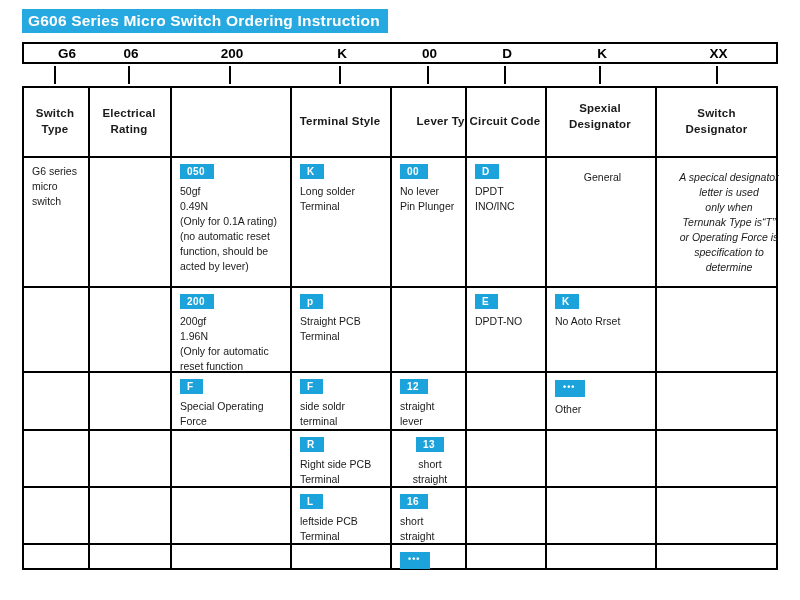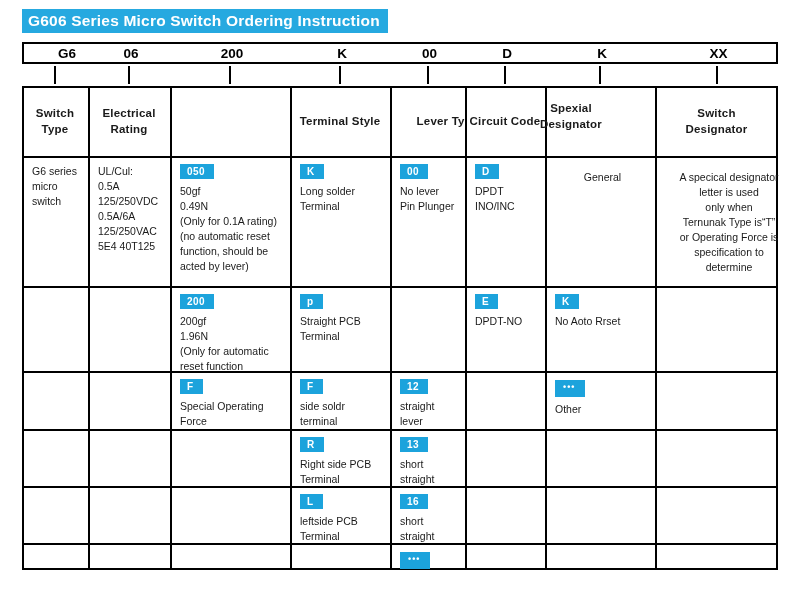--- a/index.html
+++ b/index.html
@@ -197,53 +197,45 @@
     <div class="cell head" style="left: 368px; top: 0px; width: 75px; height: 70px; padding-left: 44px;">
       <div>
         <span class="ln">Lever Type</span>
       </div>
     </div>
     <div class="cell head" style="left: 443px; top: 0px; width: 80px; height: 70px;">
       <div>
         <span class="ln">Circuit Code</span>
       </div>
     </div>
-    <div class="cell head" style="left: 494px; top: 0px; width: 110px; height: 60px;">
+    <div class="cell head" style="left: 523px; top: 0px; width: 110px; height: 60px;">
       <div>
         <span class="ln">Spexial</span>
         <span class="ln">Designator</span>
       </div>
     </div>
     <div class="cell head" style="left: 633px; top: 0px; width: 123px; height: 70px;">
       <div>
         <span class="ln">Switch</span>
         <span class="ln">Designator</span>
       </div>
     </div>
     <div class="cell wrap" style="left: 0px; top: 70px; width: 66px; height: 130px;">
       <span class="ln body-txt">G6 series</span>
       <span class="ln body-txt">micro</span>
       <span class="ln body-txt">switch</span>
-    </div>
-    <div class="cell wrap" style="left: 66px; top: 70px; width: 82px; height: 130px;">
-      <span class="ln body-txt">UL/Cul:</span>
-      <span class="ln body-txt">0.5A</span>
-      <span class="ln body-txt">125/250VDC</span>
-      <span class="ln body-txt">0.5A/6A</span>
-      <span class="ln body-txt">125/250VAC</span>
-      <span class="ln body-txt">5E4 40T125</span>
     </div>
     <div class="cell wrap" style="left: 148px; top: 70px; width: 120px; height: 130px;"><span class="badge">050</span><span class="ln body-txt">50gf</span><span class="ln body-txt">0.49N</span><span class="ln body-txt">(Only for 0.1A rating)</span><span class="ln body-txt">(no automatic reset</span><span class="ln body-txt">function, should be</span><span class="ln body-txt">acted by lever)</span></div>
     <div class="cell wrap" style="left: 268px; top: 70px; width: 100px; height: 130px;"><span class="badge">K</span><span class="ln body-txt">Long solder</span><span class="ln body-txt">Terminal</span></div>
     <div class="cell wrap" style="left: 368px; top: 70px; width: 75px; height: 130px;"><span class="badge">00</span><span class="ln body-txt">No lever</span><span class="ln body-txt">Pin Plunger</span></div>
     <div class="cell wrap" style="left: 443px; top: 70px; width: 80px; height: 130px;"><span class="badge">D</span><span class="ln body-txt">DPDT</span><span class="ln body-txt">INO/INC</span></div>
     <div class="cell wrap center" style="left: 523px; top: 70px; width: 110px; height: 130px;">
       <span class="ln body-txt">General</span>
     </div>
-    <div class="cell wrap center" style="left: 633px; top: 70px; width: 143px; height: 130px;">
+    <div class="cell wrap center" style="left: 633px; top: 70px; width: 143px; height: 130px; font-style: italic;">
       <span class="ln body-txt">A specical designator</span>
       <span class="ln body-txt">letter is used</span>
       <span class="ln body-txt">only when</span>
       <span class="ln body-txt">Ternunak Type is“T”</span>
       <span class="ln body-txt">or Operating Force is</span>
       <span class="ln body-txt">specification to</span>
       <span class="ln body-txt"> determine</span>
     </div>
     <div class="cell wrap" style="left: 0px; top: 200px; width: 66px; height: 85px;"></div>
     <div class="cell wrap" style="left: 66px; top: 200px; width: 82px; height: 85px;"></div>
@@ -257,21 +249,21 @@
     <div class="cell wrap" style="left: 148px; top: 285px; width: 120px; height: 58px;"><span class="badge">F</span><span class="ln body-txt">Special Operating</span><span class="ln body-txt">Force</span></div>
     <div class="cell wrap" style="left: 268px; top: 285px; width: 100px; height: 58px;"><span class="badge">F</span><span class="ln body-txt">side soldr</span><span class="ln body-txt">terminal</span></div>
     <div class="cell wrap" style="left: 368px; top: 285px; width: 75px; height: 58px;"><span class="badge">12</span><span class="ln body-txt">straight lever</span></div>
     <div class="cell wrap" style="left: 443px; top: 285px; width: 80px; height: 58px;"></div>
     <div class="cell wrap" style="left: 523px; top: 285px; width: 110px; height: 58px;"><span class="badge dots">•••</span><span class="ln body-txt">Other</span></div>
     <div class="cell wrap" style="left: 633px; top: 285px; width: 123px; height: 58px;"></div>
     <div class="cell wrap" style="left: 0px; top: 343px; width: 66px; height: 57px;"></div>
     <div class="cell wrap" style="left: 66px; top: 343px; width: 82px; height: 57px;"></div>
     <div class="cell wrap" style="left: 148px; top: 343px; width: 120px; height: 57px;"></div>
     <div class="cell wrap" style="left: 268px; top: 343px; width: 100px; height: 57px;"><span class="badge">R</span><span class="ln body-txt">Right side PCB</span><span class="ln body-txt">Terminal</span></div>
-    <div class="cell wrap" style="left: 368px; top: 343px; width: 75px; height: 57px;"><span class="badge">13</span><span class="ln body-txt">short straight</span></div>
+    <div class="cell wrap" style="left: 368px; top: 343px; width: 75px; height: 57px; text-align: center;"><span class="badge">13</span><span class="ln body-txt">short straight</span></div>
     <div class="cell wrap" style="left: 443px; top: 343px; width: 80px; height: 57px;"></div>
     <div class="cell wrap" style="left: 523px; top: 343px; width: 110px; height: 57px;"></div>
     <div class="cell wrap" style="left: 633px; top: 343px; width: 123px; height: 57px;"></div>
     <div class="cell wrap" style="left: 0px; top: 400px; width: 66px; height: 57px;"></div>
     <div class="cell wrap" style="left: 66px; top: 400px; width: 82px; height: 57px;"></div>
     <div class="cell wrap" style="left: 148px; top: 400px; width: 120px; height: 57px;"></div>
     <div class="cell wrap" style="left: 268px; top: 400px; width: 100px; height: 57px;"><span class="badge">L</span><span class="ln body-txt">leftside PCB</span><span class="ln body-txt">Terminal</span></div>
     <div class="cell wrap" style="left: 368px; top: 400px; width: 75px; height: 57px;"><span class="badge">16</span><span class="ln body-txt">short straight</span></div>
     <div class="cell wrap" style="left: 443px; top: 400px; width: 80px; height: 57px;"></div>
     <div class="cell wrap" style="left: 523px; top: 400px; width: 110px; height: 57px;"></div>

